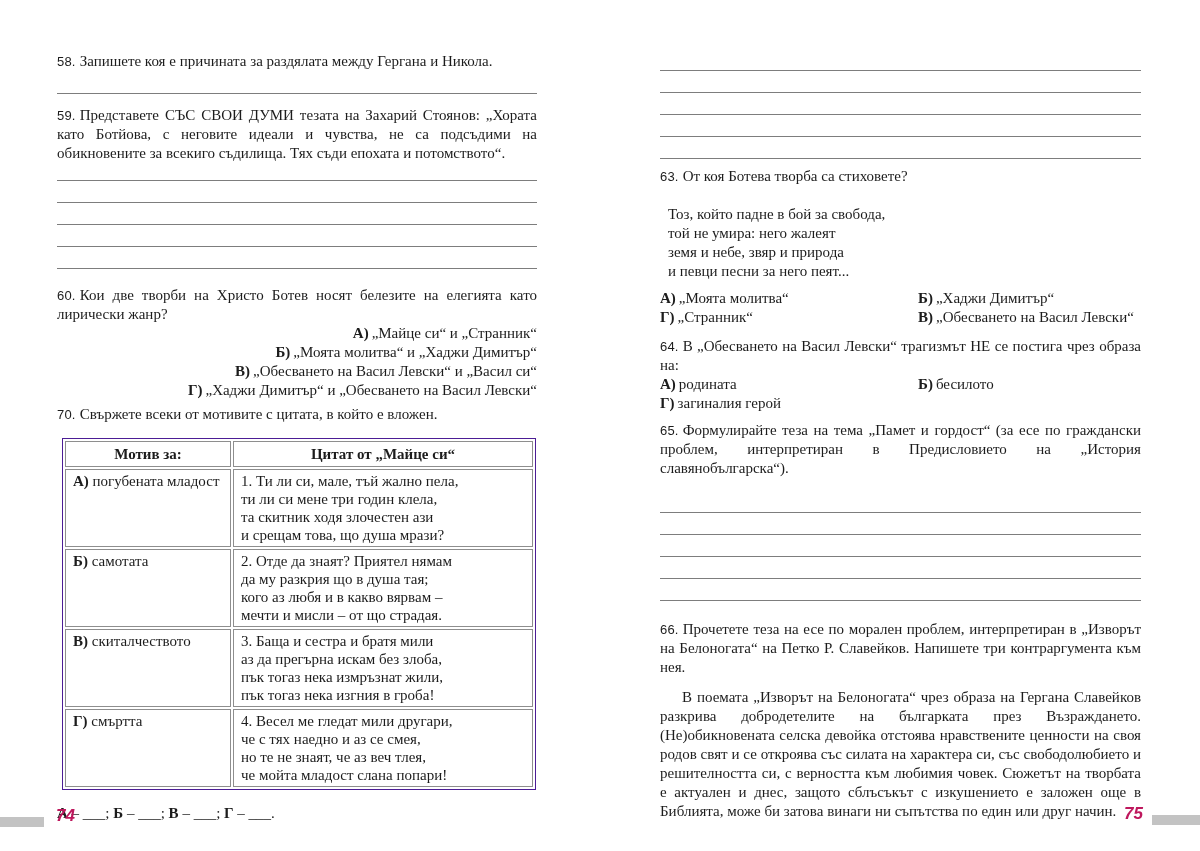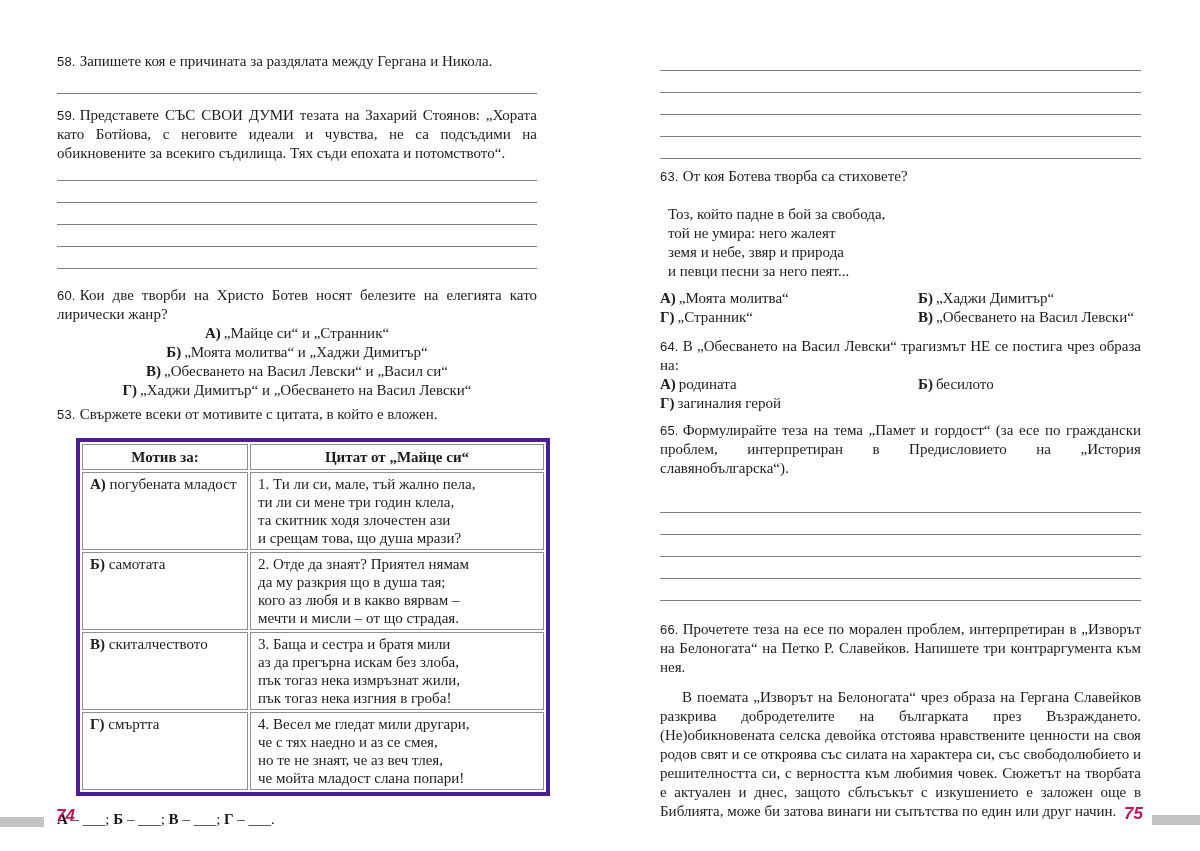--- a/index.html
+++ b/index.html
@@ -16,29 +16,29 @@
   .q{text-align:justify;}
   .qnum{
     font-family:"Liberation Sans","DejaVu Sans",sans-serif;
     font-weight:normal;font-size:13px;letter-spacing:0.2px;
     padding-right:4px;
   }
   .optletter{font-weight:bold;padding-right:3px;}
   .wlines{margin:0;}
   .wline{height:21px;border-bottom:1px solid #7d7d7d;}
   .single-line{height:22px;border-bottom:1px solid #7d7d7d;}
-  .options p{text-align:center;}
+  .options p{text-align:right;}
   .poem{margin:8px;}
   .poem div{line-height:19px;}
   .grid2{display:grid;grid-template-columns:258px 1fr;}
   .grid2 p{line-height:19px;}
   table.match{
     border-collapse:separate;border-spacing:2px;
-    border:4px solid #4c1d95;
-    margin-left:19px;width:474px;
+    border:1px solid #4c1d95;
+    margin-left:5px;width:474px;
   }
   table.match th,table.match td{
     border:1px solid #8e8e8e;vertical-align:top;
     padding:2px 7px;line-height:18px;font-size:15px;
   }
   table.match th{font-weight:bold;text-align:center;padding:3px 6px;}
   td.motif{width:150px;}
   .match-answers{margin-top:14px;}
   .match-answers b{font-weight:bold;}
   .pagefoot-bar{position:absolute;height:10px;background:#c3c3c3;}
@@ -74,21 +74,21 @@
   <div style="margin-top:17px;">
     <p class="q"><b class="qnum">60.</b><span>Кои две творби на Христо Ботев носят белезите на елегията като лирически жанр?</span></p>
     <div class="options">
       <p><span class="optletter">А)</span><span>„Майце си“ и „Странник“</span></p>
       <p><span class="optletter">Б)</span><span>„Моята молитва“ и „Хаджи Димитър“</span></p>
       <p><span class="optletter">В)</span><span>„Обесването на Васил Левски“ и „Васил си“</span></p>
       <p><span class="optletter">Г)</span><span>„Хаджи Димитър“ и „Обесването на Васил Левски“</span></p>
     </div>
   </div>
 
-  <p class="q" style="margin-top:5px;"><b class="qnum">53.</b><span>Свържете всеки от мотивите с цитата, в който е вложен.</span></p>
+  <p class="q" style="margin-top:5px;"><b class="qnum">70.</b><span>Свържете всеки от мотивите с цитата, в който е вложен.</span></p>
 
   <table class="match" style="margin-top:14px;">
     <tbody>
         <tr>
       <th>Мотив за:</th>
       <th>Цитат от „Майце си“</th>
     </tr>
     <tr>
       <td class="motif"><b>А)</b> <span>погубената младост</span></td>
       <td>

